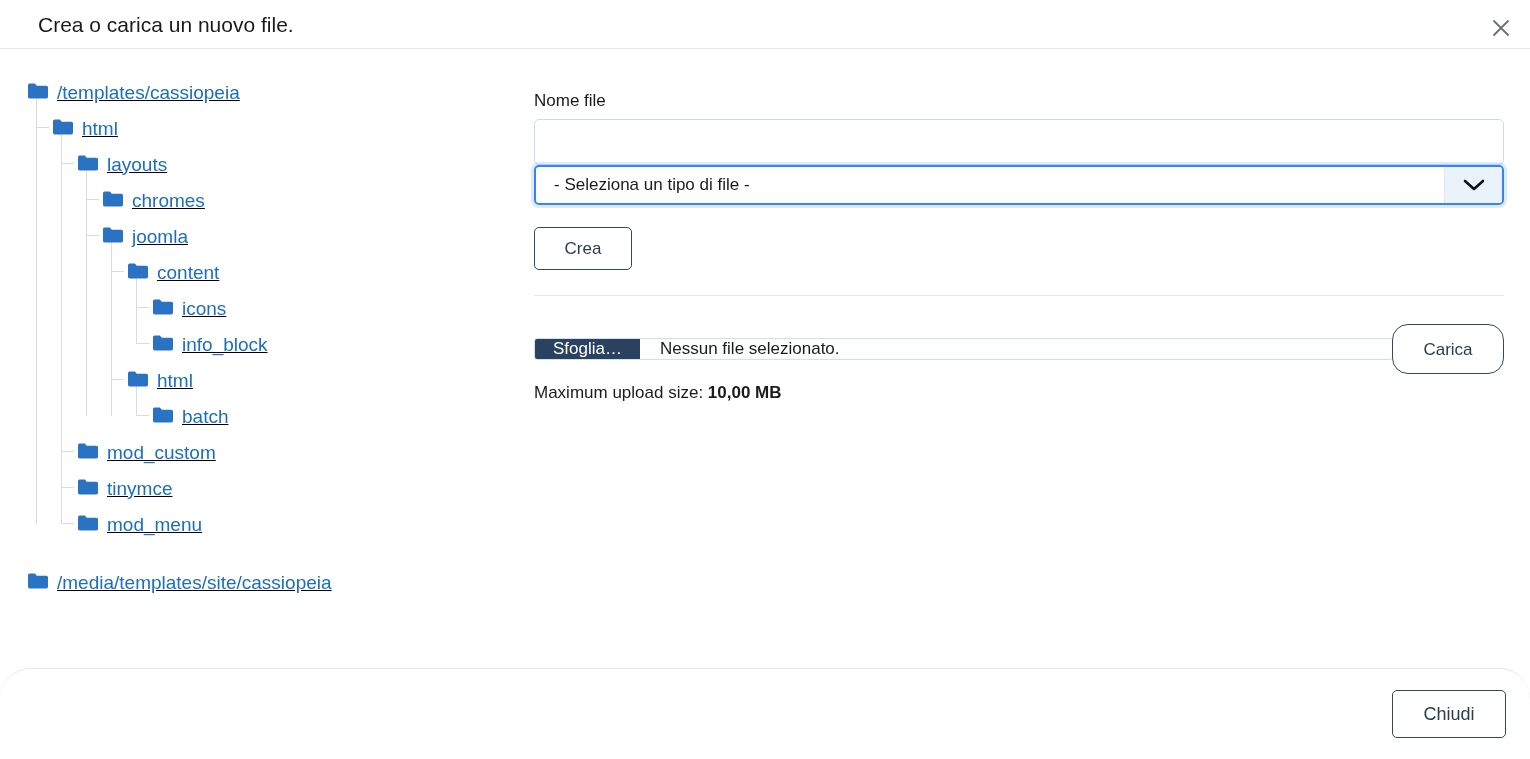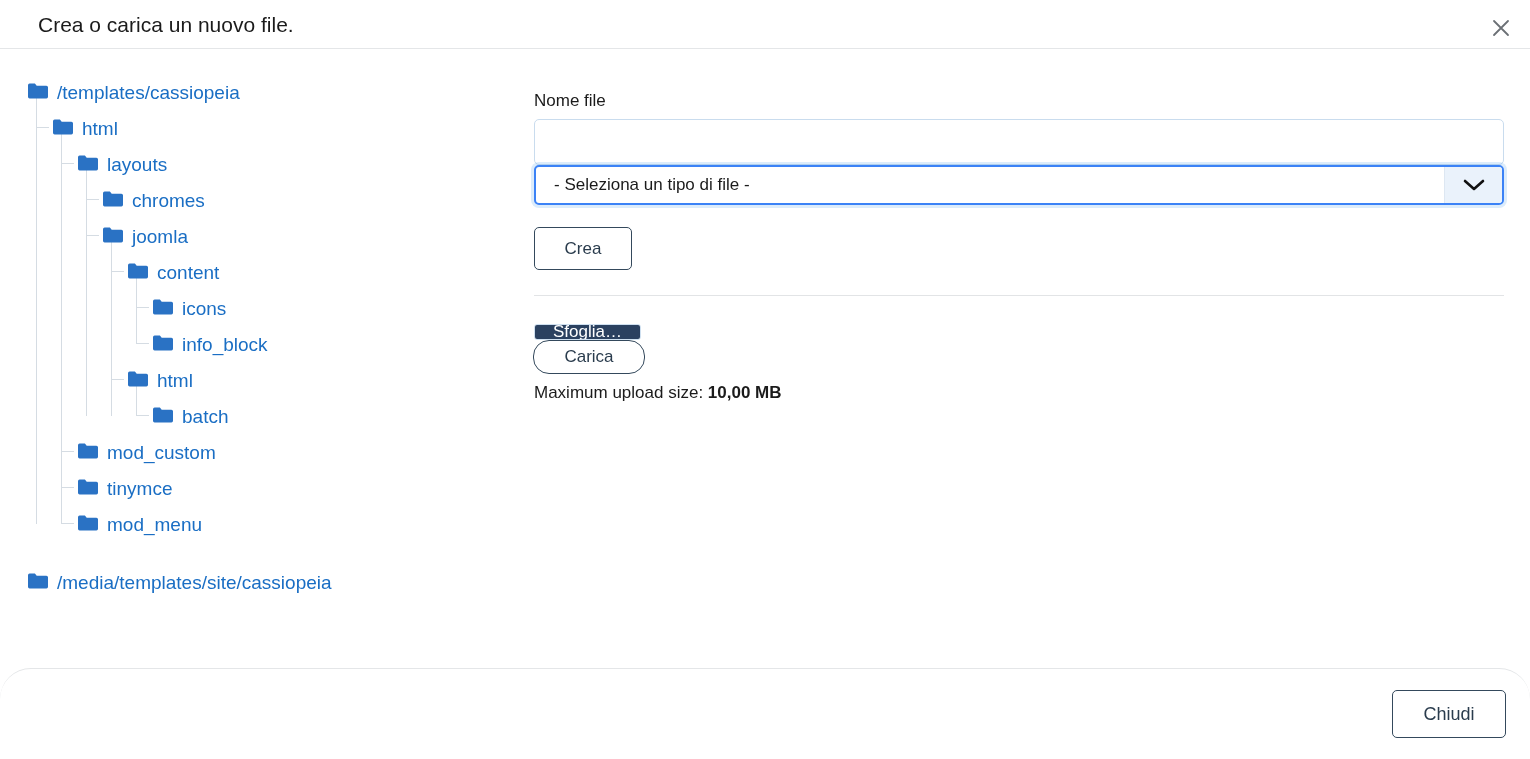--- a/index.html
+++ b/index.html
@@ -36,21 +36,21 @@
 
   
   .modal-body {
     position: absolute; left:0; top:56px; width:1530px; height:612px;
   }
 
   
   .tree {
     position: absolute; left: 0; top: 0; width: 520px; padding-top: 18px;
   }
-  .tree-root { padding-left: 28px; }
+  .tree-root { padding-left: 28px; text-decoration: underline; }
   .node {
     position: relative;
     height: 36px;
     display: flex;
     align-items: center;
   }
   .node-link {
     display: inline-flex; align-items: center; gap: 9px;
     color: #1a6ec4;
     font-size: 19px;
@@ -139,23 +139,22 @@
   .create-btn { margin-top: 22px; min-width: 98px; }
 
   .hr {
     width: 970px; height: 1px; background: #e2e4e6;
     margin: 25px 0 0 0; border: 0;
   }
 
   .upload-row {
     margin-top: 28px;
     width: 970px; height: 50px;
-    display: flex; align-items: flex-start;
+    display: flex; align-items: center;
     position: relative;
-    flex-direction: column;
   }
   .file-input-shell {
     flex: 1 1 auto;
     display: flex; align-items: stretch;
     border: 1px solid #cfe0f0;
     border-radius: 3px;
     background: #fff;
     overflow: hidden;
   }
   .browse-btn {
@@ -415,20 +414,21 @@
 
       <div>
         <button class="btn create-btn">Crea</button>
       </div>
 
       <hr class="hr">
 
       <div class="upload-row">
         <div class="file-input-shell">
           <button class="browse-btn">Sfoglia…</button>
+          <span class="file-name">Nessun file selezionato.</span>
         </div>
         <button class="btn upload-btn">Carica</button>
       </div>
 
       <div class="max-size">
         <span>Maximum upload size: </span><b>10,00 MB</b>
       </div>
 
     </div>
   </div>

